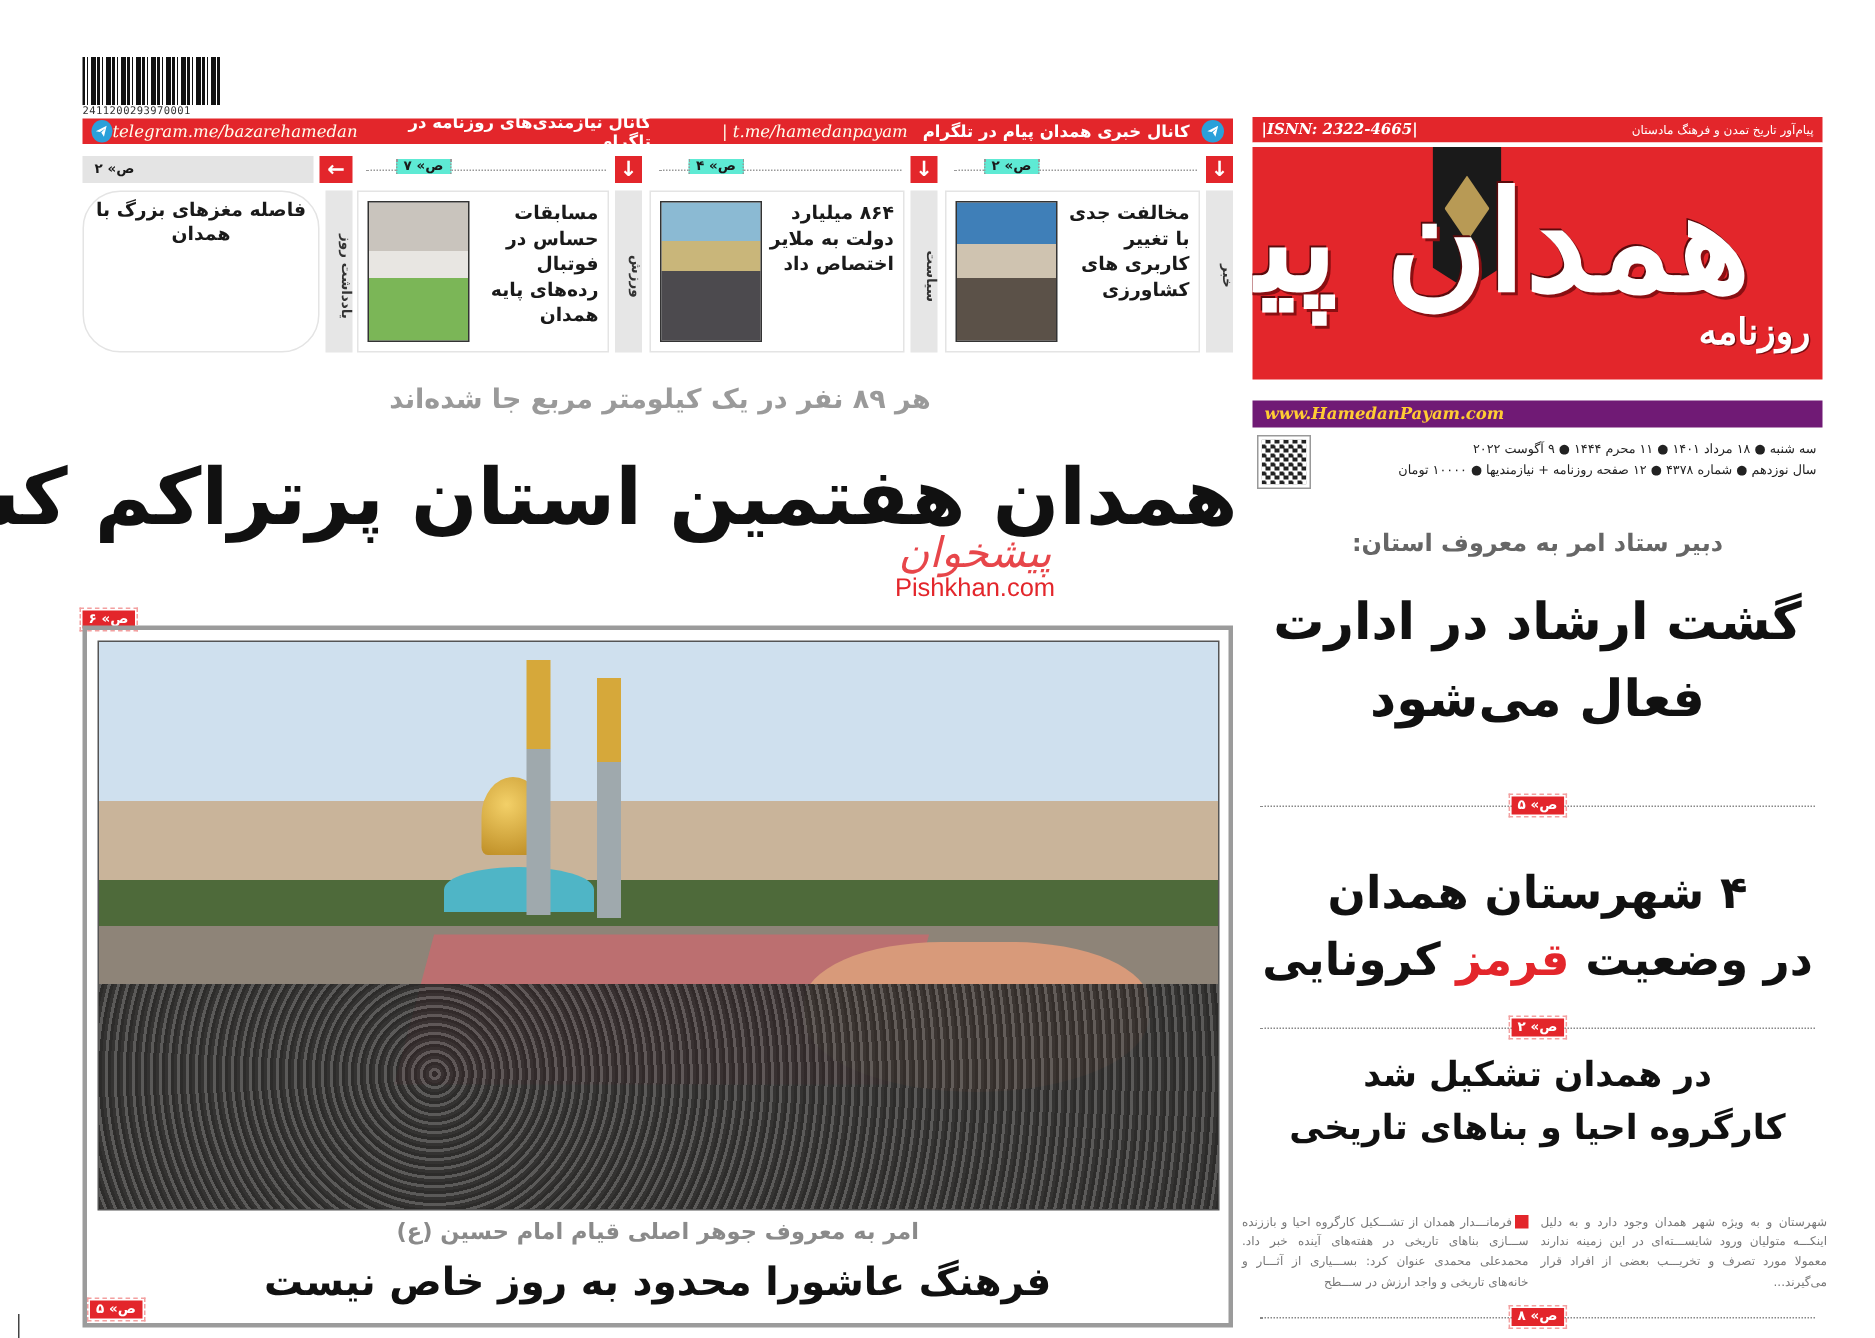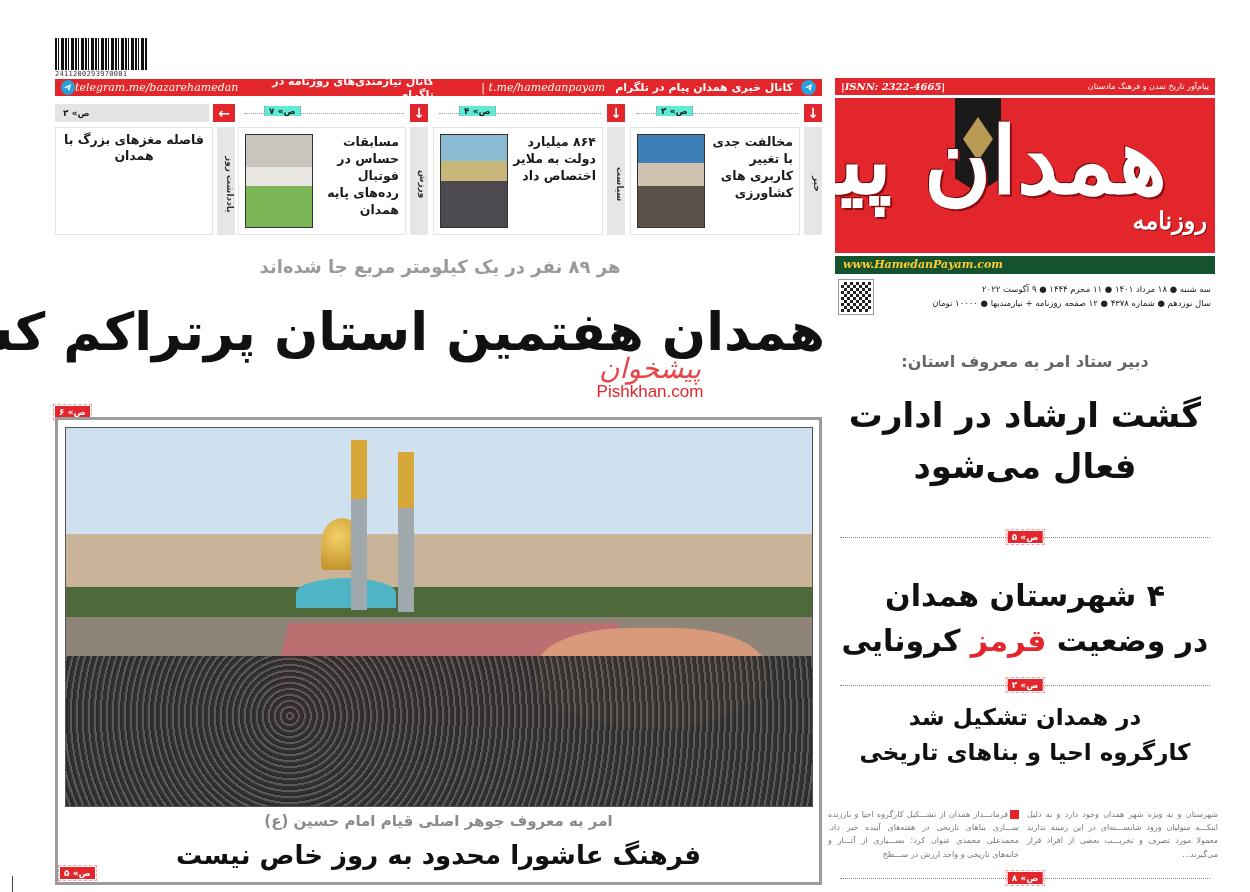--- a/index.html
+++ b/index.html
@@ -32,36 +32,36 @@
   .teaser .card .txt { font-size: 12.5px; font-weight: bold; line-height: 1.35; text-align: right; flex: 1; }
   .teaser .card .photo { width: 68px; height: 94px; border: 1px solid #333; }
 
   .photo-man1 { background: linear-gradient(180deg,#3f7fb8 0 30%, #cfc3b0 30% 55%, #5b5148 55% 100%); }
   .photo-man2 { background: linear-gradient(180deg,#8bbad3 0 28%, #c9b67a 28% 50%, #4c4a4e 50% 100%); }
   .photo-foot { background: linear-gradient(180deg,#c9c4bd 0 35%, #e8e6e2 35% 55%, #7bb657 55% 100%); }
 
   .teaser-edit .head .garrow { width: 22px; height: 18px; background: #e3262b; color: #fff; display: flex; align-items: center; justify-content: center; font-size: 14px; font-weight: bold; }
   .teaser-edit .headbar { flex: 1; background: #e4e4e4; height: 18px; margin-right: 4px; position: relative; }
   .teaser-edit .headbar .pg { left: 4px; top: 4px; background: transparent; border: none; }
-  .teaser-edit .card { flex-direction: column; align-items: stretch; padding: 4px 6px; }
+  .teaser-edit .card { flex-direction: column; align-items: stretch; padding: 4px 6px; border-radius: 25px; }
   .teaser-edit .card .title { font-size: 12.5px; font-weight: bold; text-align: center; line-height: 1.3; margin-bottom: 3px; }
   .teaser-edit .card .snippet { font-size: 8px; color: #666; line-height: 1.55; text-align: justify; }
   .teaser-edit .card .snippet .mark { display: inline-block; width: 9px; height: 9px; background: #e3262b; vertical-align: middle; margin-left: 2px; }
 
   
   .masthead { left: 835px; top: 78px; width: 380px; height: 200px; }
   .mh-top { height: 17px; background: #e3262b; color: #fff; display: flex; justify-content: space-between; align-items: center; padding: 0 6px; font-size: 8px; }
   .mh-top .issn { font-family: "DejaVu Serif", serif; font-style: italic; font-weight: bold; font-size: 10px; direction: ltr; }
   .mh-rule { height: 3px; background: #fff; }
   .mh-logo { height: 155px; background: #e3262b; position: relative; overflow: hidden; }
   .mh-logo .logo-main { position: absolute; right: 48px; top: 8px; font-family: "DejaVu Serif", serif; font-size: 92px; font-weight: bold; color: #fff; text-shadow: 2px 2px 0 #8a0f12, -1px -1px 0 #5a0a0c; line-height: 1.2; white-space: nowrap; }
   .mh-logo .logo-sub { position: absolute; right: 8px; top: 108px; font-family: "DejaVu Serif", serif; font-size: 24px; font-weight: bold; color: #fff; text-shadow: 1px 1px 0 #7a0d10; }
   .mh-logo .banner { position: absolute; left: 120px; top: -3px; width: 46px; height: 98px; background: #1a1a1a; border-bottom: 5px solid #6a8a40; clip-path: polygon(0 0, 100% 0, 100% 85%, 50% 100%, 0 85%); }
   .mh-logo .banner .gem { position: absolute; left: 8px; top: 22px; width: 30px; height: 44px; background: #b89a55; clip-path: polygon(50% 0, 100% 50%, 50% 100%, 0 50%); }
-  .mh-url { height: 18px; background: #14532d; margin-top: 3px; color: #ffcc33; font-family: "DejaVu Serif", serif; font-style: italic; font-weight: bold; font-size: 11px; direction: ltr; text-align: left; padding-left: 8px; line-height: 18px; }
+  .mh-url { height: 18px; background: #701a75; margin-top: 14px; color: #ffcc33; font-family: "DejaVu Serif", serif; font-style: italic; font-weight: bold; font-size: 11px; direction: ltr; text-align: left; padding-left: 8px; line-height: 18px; }
   .mh-info { display: flex; align-items: center; margin-top: 6px; height: 34px; }
   .mh-info .lines { flex: 1; font-size: 8.5px; color: #222; line-height: 1.6; padding-right: 4px; }
   .mh-info .qr { width: 34px; height: 34px; margin-left: 4px;
     background: repeating-conic-gradient(#222 0 25%, #fff 0 50%) 0 0/6px 6px; border: 2px solid #fff; outline: 1px solid #999; }
 
   
   .kicker { left: 60px; top: 256px; width: 760px; text-align: center; font-size: 18px; font-weight: bold; color: #9a9a9a; }
   .main-hl { left: 55px; top: 302px; width: 770px; text-align: center; font-size: 52px; font-weight: bold; color: #111; letter-spacing: -1px; white-space: nowrap; }
   .watermark { left: 585px; top: 355px; width: 130px; text-align: center; color: #e3262b; }
   .watermark .fa { font-family: "DejaVu Serif", serif; font-size: 28px; font-style: italic; opacity: 0.85; line-height: 1; }

